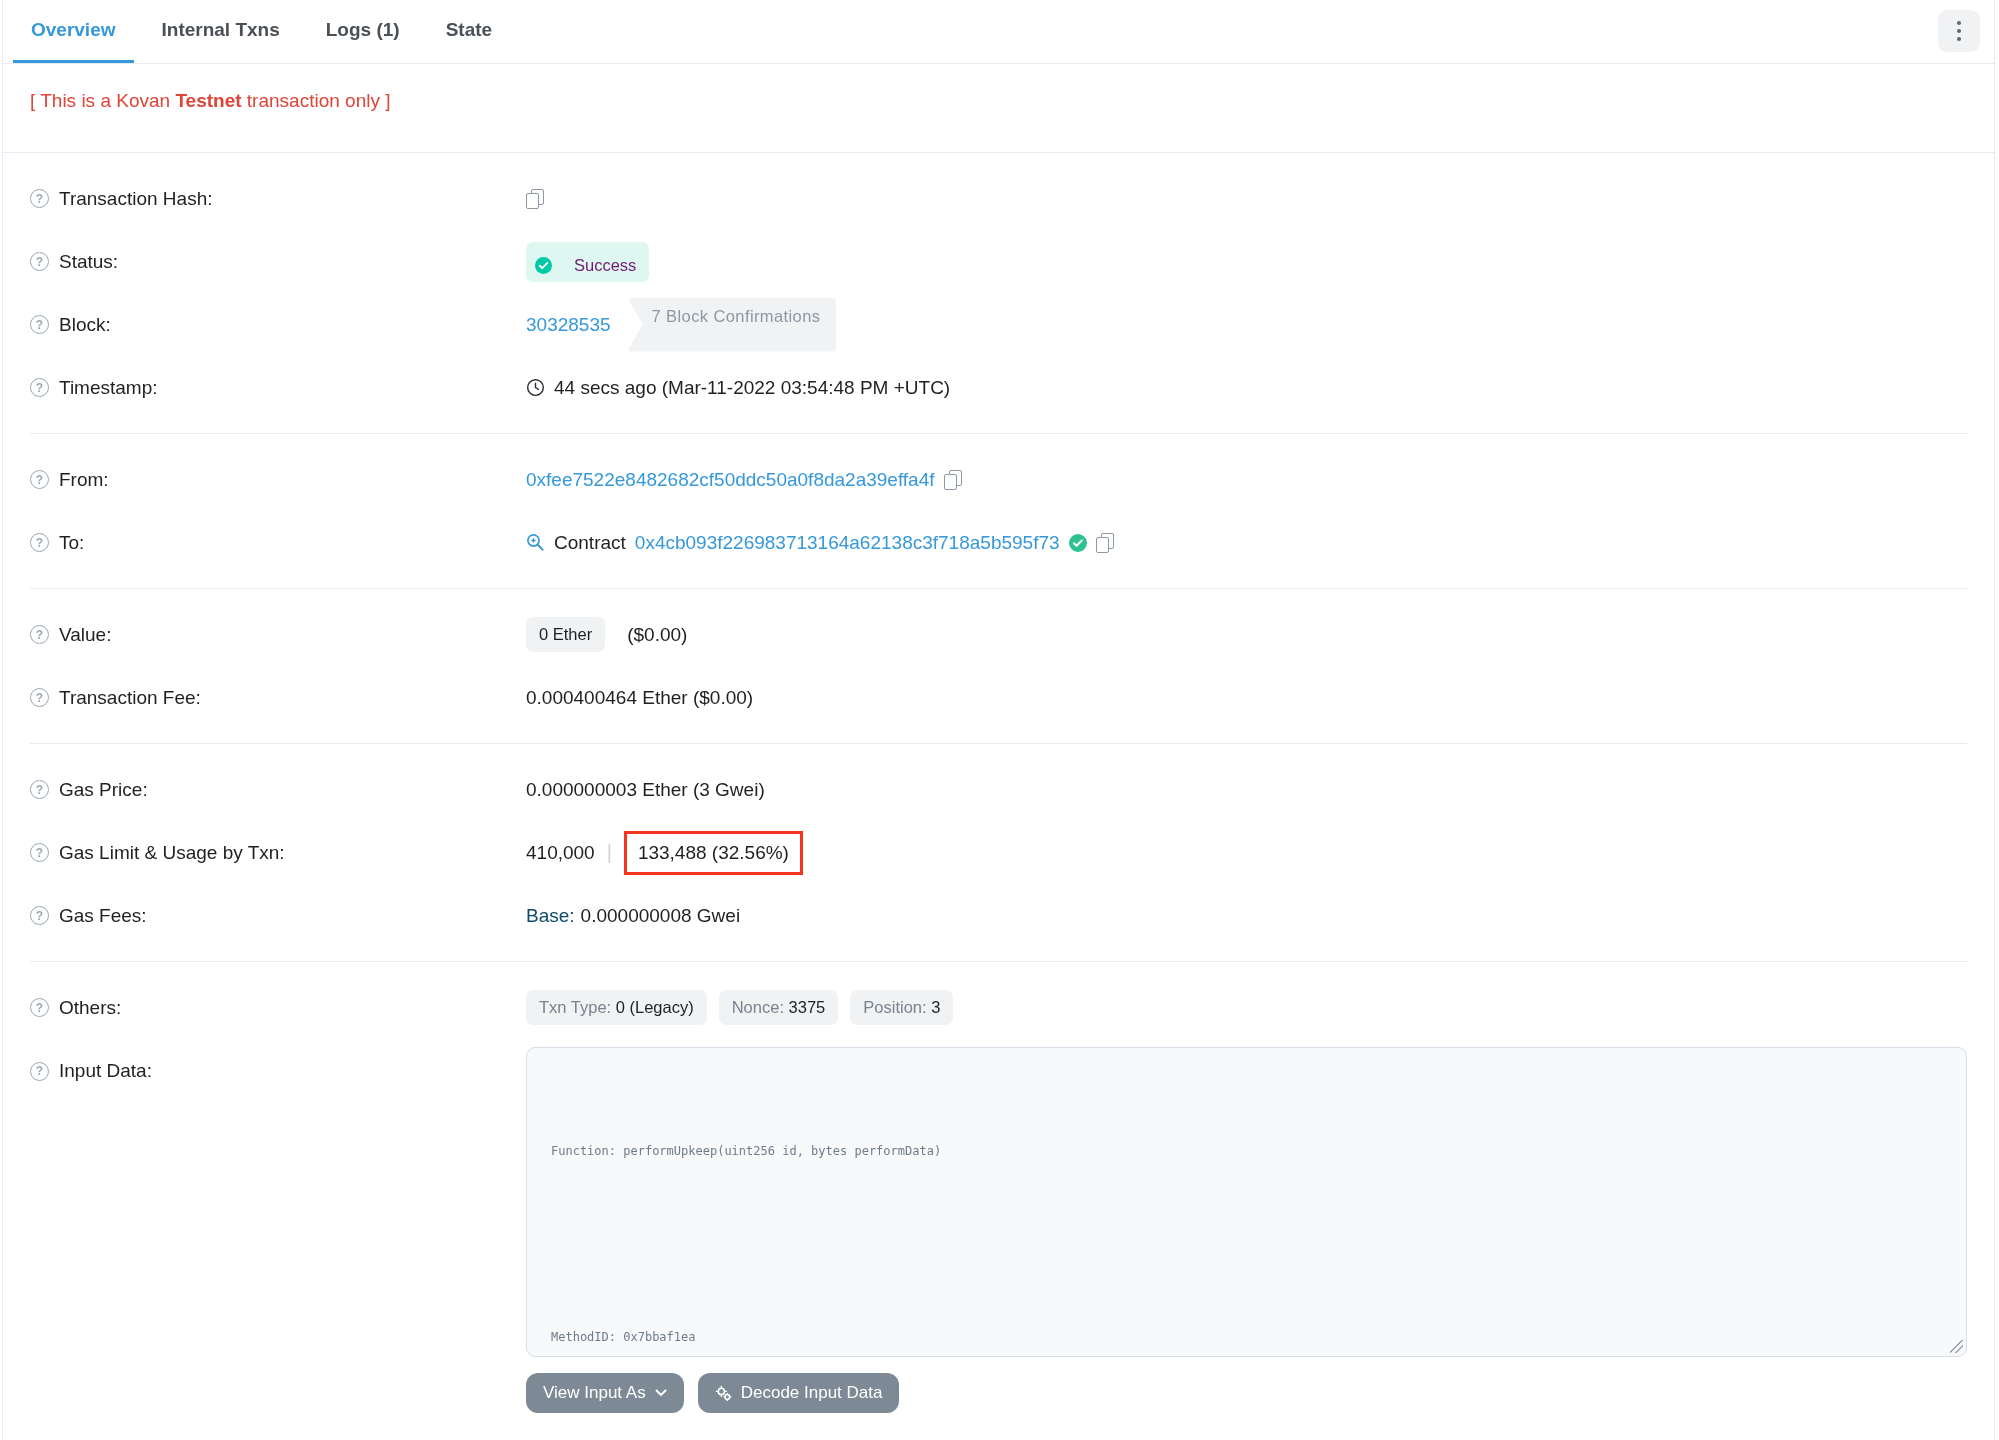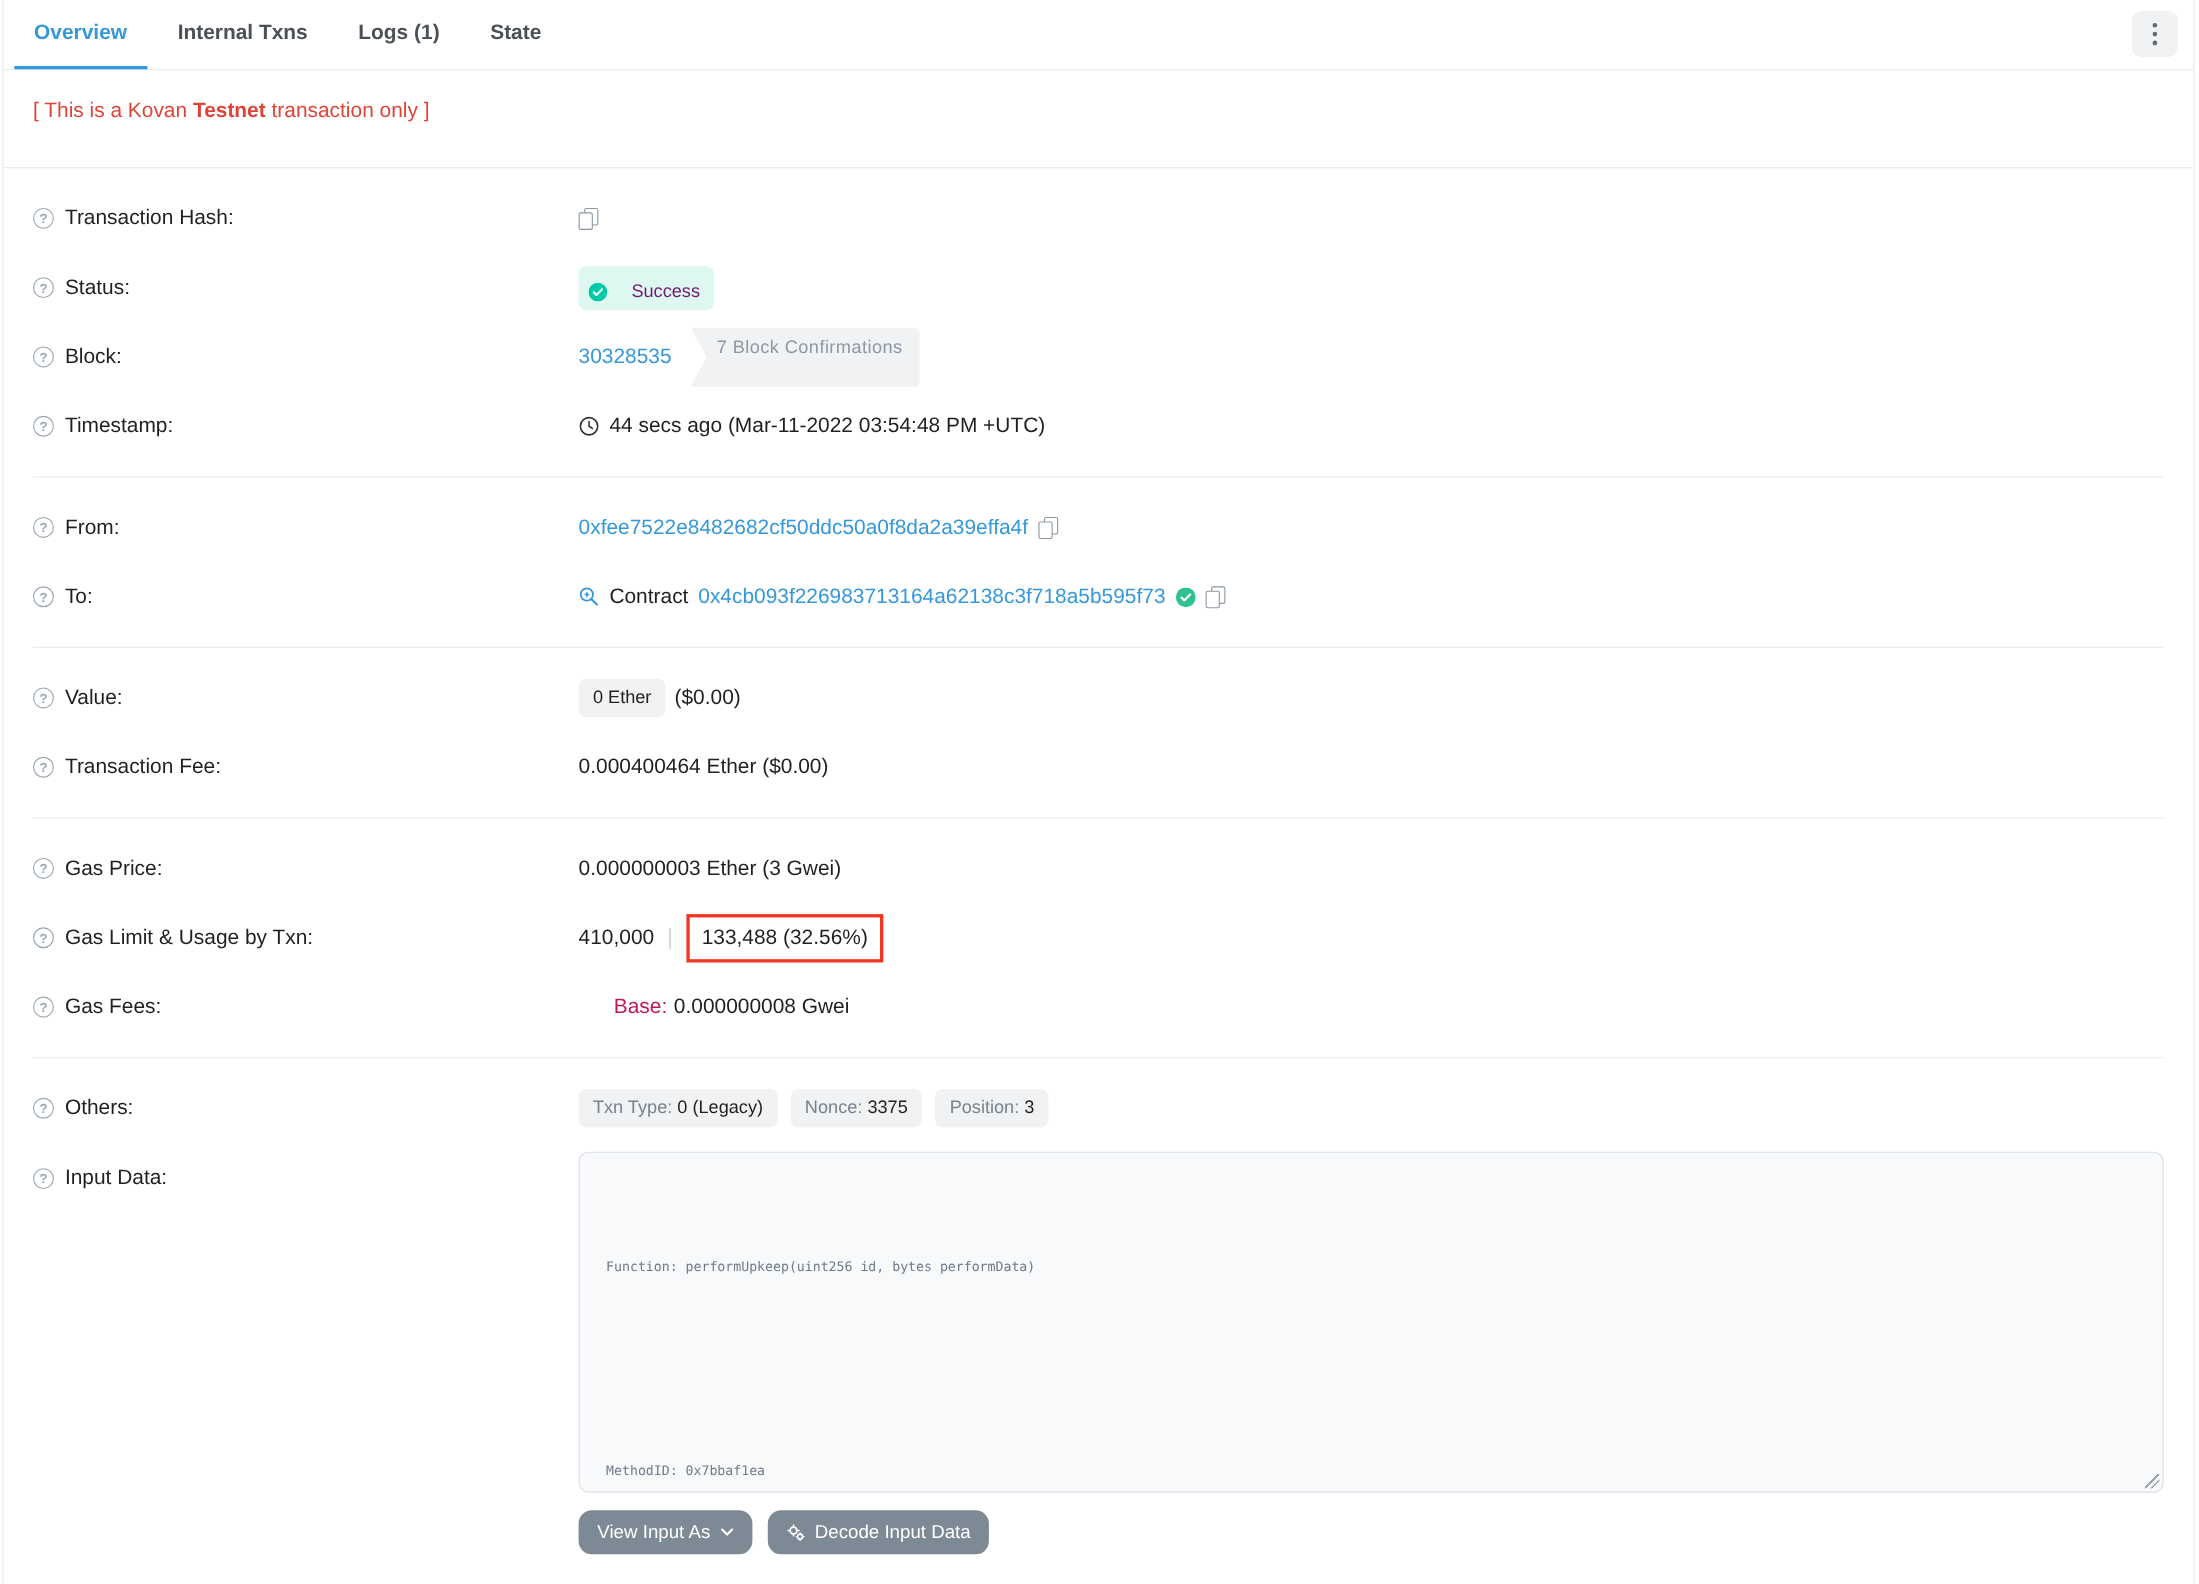--- a/index.html
+++ b/index.html
@@ -45,21 +45,21 @@
     color: #701a75; font-size: 16.5px; padding: 14px 13px 7px 9px; border-radius: 7px; }
   .badge-confirm { background: #f1f2f3; color: #8c98a4; font-size: 16.5px; letter-spacing: .4px;
     padding: 9px 16px 26px 24px; border-radius: 4px; margin-left: 8px;
     clip-path: polygon(0 0, 15px 50%, 0 100%, 100% 100%, 100% 0); }
   .badge-gray { background: #f1f2f3; color: #1e2022; font-size: 16.5px; padding: 8px 13px;
     border-radius: 7px; white-space: nowrap; }
   .badge-gray .bname { color: #77838f; }
 
   .sep-bar { color: #ccd3dc; margin: 0 12px; font-size: 20px; }
   .red-box { border: 3px solid #f43621; padding: 8px 11px; display: inline-block; }
-  .muted { color: #be185d; margin-left: 32px; }
+  .muted { color: #0c4a6e; }
 
   
   .inputbox { flex: 1; height: 310px; margin-top: 0; background: #f8f9fa; border: 1px solid #d8dee8;
     border-radius: 9px; padding: 26px 24px 0; overflow: hidden; position: relative;
     font-family: "DejaVu Sans Mono", monospace; font-size: 12px; line-height: 31px; color: #6e7b8a;
     white-space: pre; }
   .inputbox .ln { white-space: pre; }
   .resize-handle { position: absolute; right: 3px; bottom: 3px; width: 13px; height: 13px; cursor: nwse-resize;
     background: linear-gradient(135deg, transparent 45%, #9aa7b3 45%, #9aa7b3 53%, transparent 53%,
       transparent 67%, #9aa7b3 67%, #9aa7b3 75%, transparent 75%); }
@@ -177,21 +177,21 @@
       </div>
     </div>
   </div>
 
   <div class="section">
     <div class="row">
       <div class="row-label">
         <span class="qicon">?</span>
         <span>Value:</span>
       </div>
-      <div class="row-value" style="gap:8px">
+      <div class="row-value" style="gap:22px">
         <span class="badge-gray">0 Ether</span>
         <span>($0.00)</span>
       </div>
     </div>
     <div class="row">
       <div class="row-label">
         <span class="qicon">?</span>
         <span>Transaction Fee:</span>
       </div>
       <div class="row-value">

